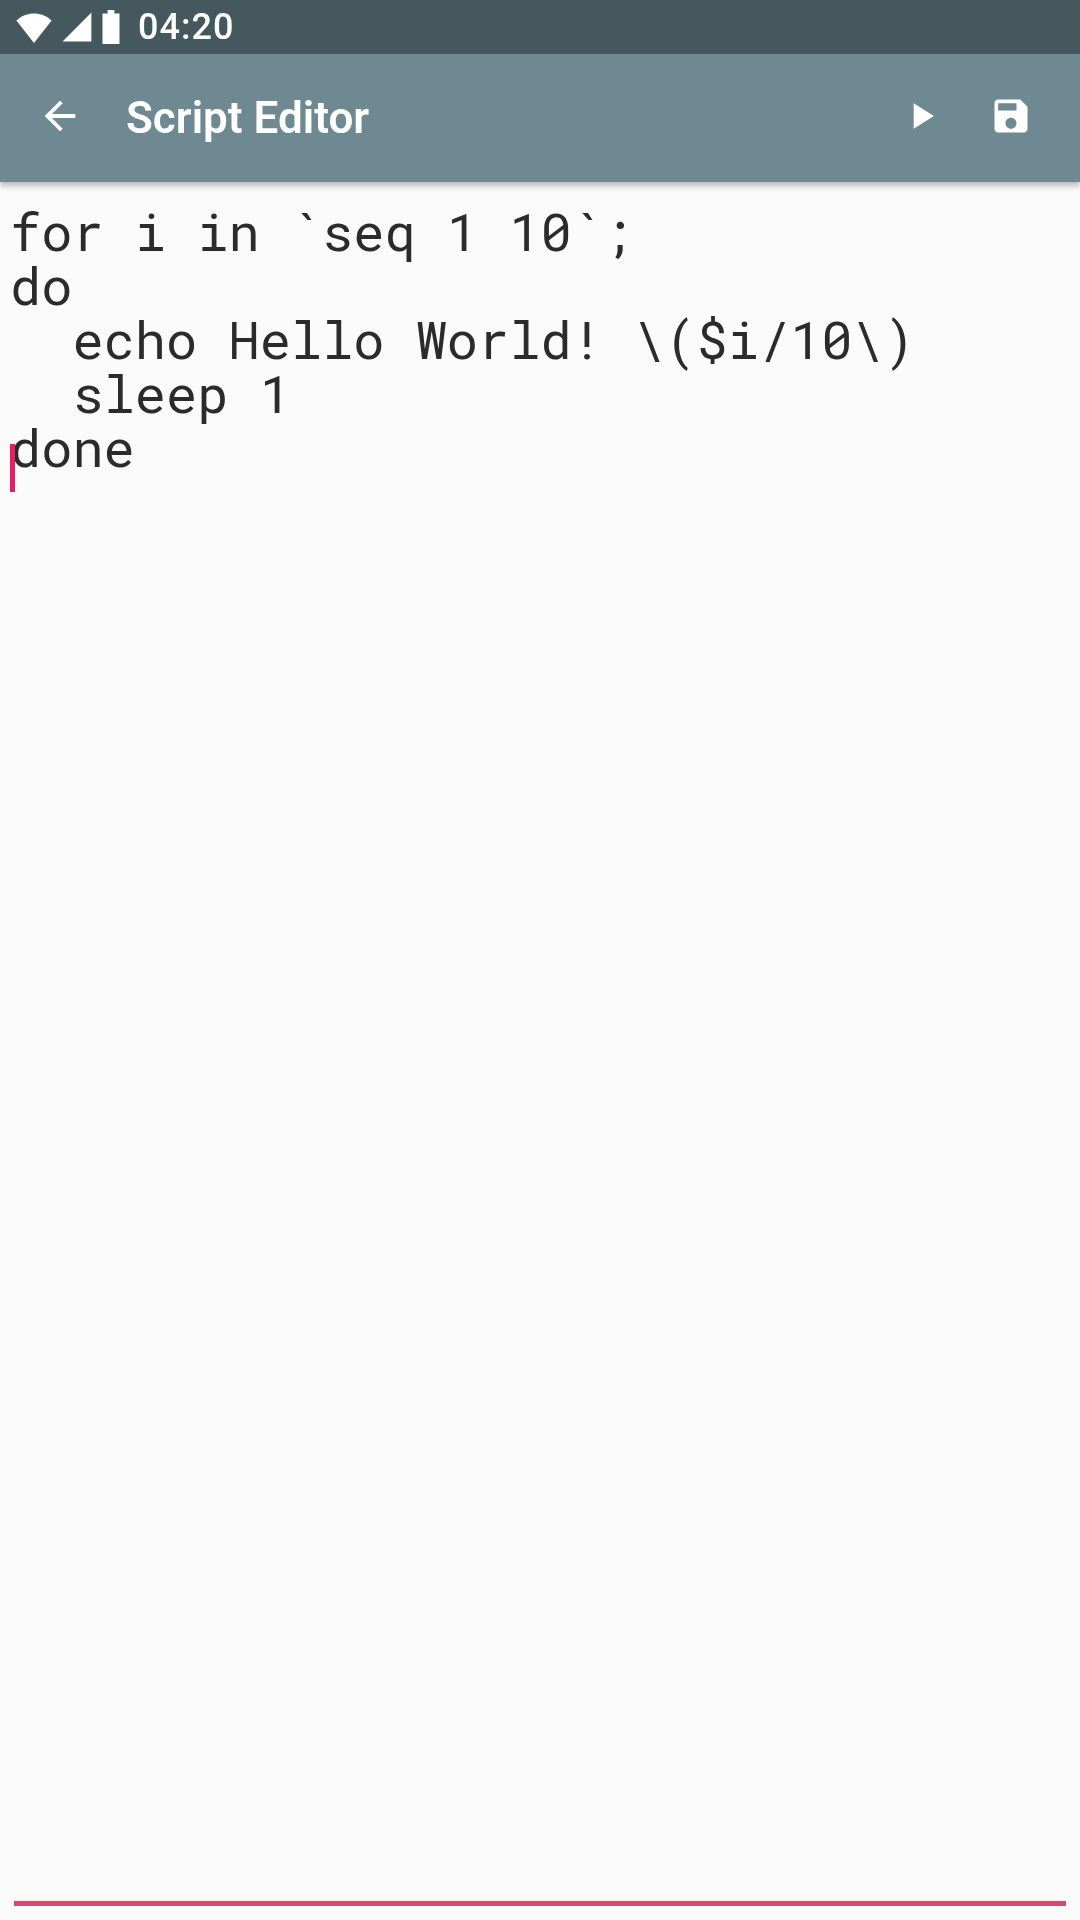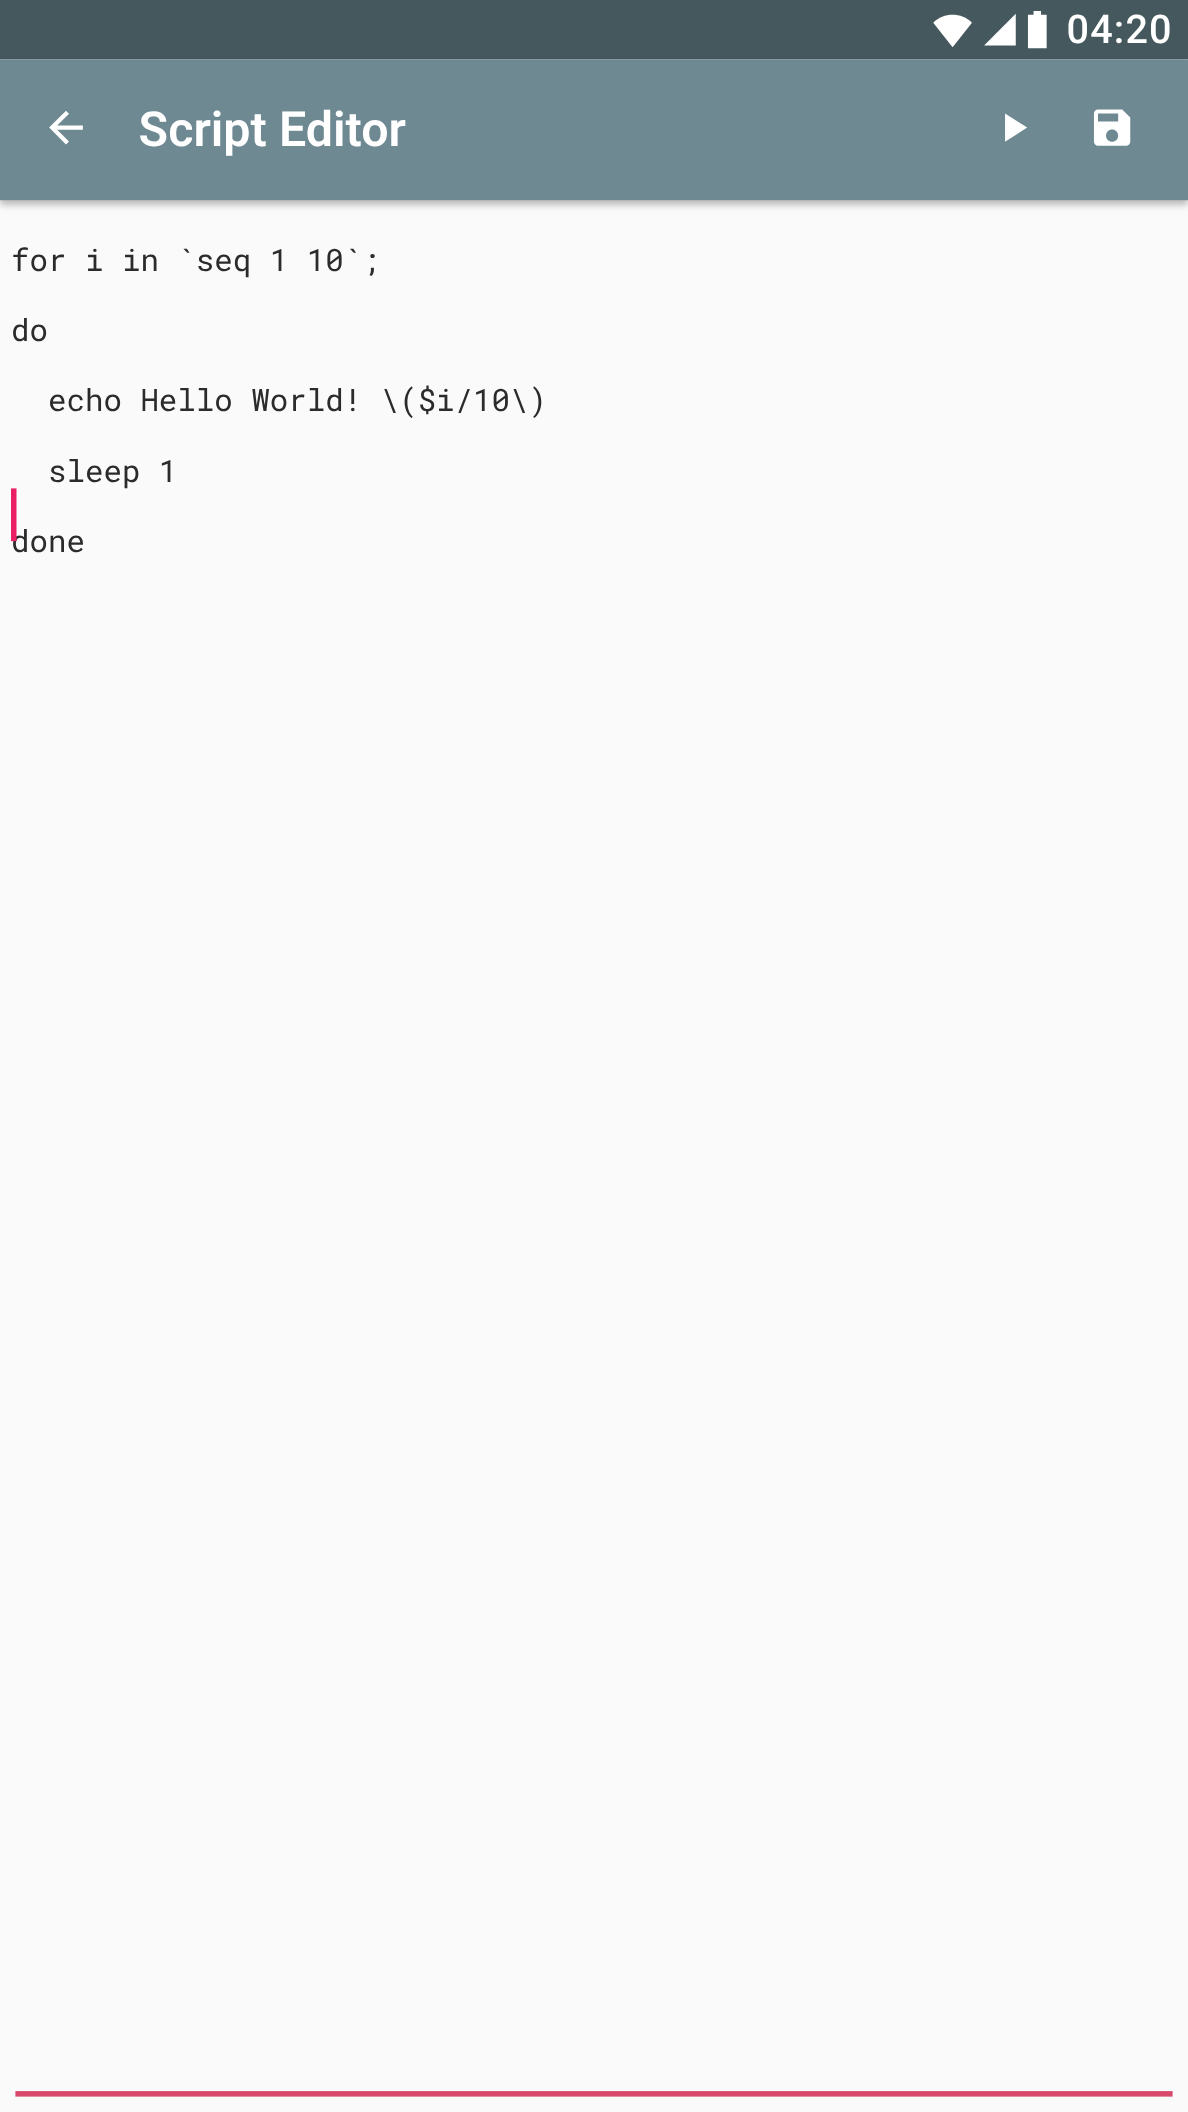--- a/index.html
+++ b/index.html
@@ -8,21 +8,20 @@
     height: 1920px;
     overflow: hidden;
     font-family: Roboto, "Helvetica Neue", Arial, sans-serif;
     background: #fafafa;
   }
   .status-bar {
     height: 54px;
     background: #44585e;
     display: flex;
     align-items: center;
-    justify-content: flex-end;
     padding: 0 14px;
     color: #ffffff;
   }
   .status-icons {
     display: flex;
     align-items: center;
     gap: 6px;
   }
   .status-icons svg { display: block; }
   .clock {
@@ -80,22 +79,22 @@
     padding: 22px 10px 0 10px;
   }
   .editor {
     width: 100%;
     height: 100%;
     border: none;
     outline: none;
     resize: none;
     background: transparent;
     font-family: "Roboto Mono", "Menlo", "Consolas", monospace;
-    font-size: 28px;
-    line-height: 64px;
+    font-size: 52px;
+    line-height: 54px;
     color: #2b2b2b;
     white-space: pre;
     caret-color: #e91e63;
   }
   .cursor-fake {
     position: absolute;
     left: 10px;
     top: 262px;
     width: 5px;
     height: 48px;

